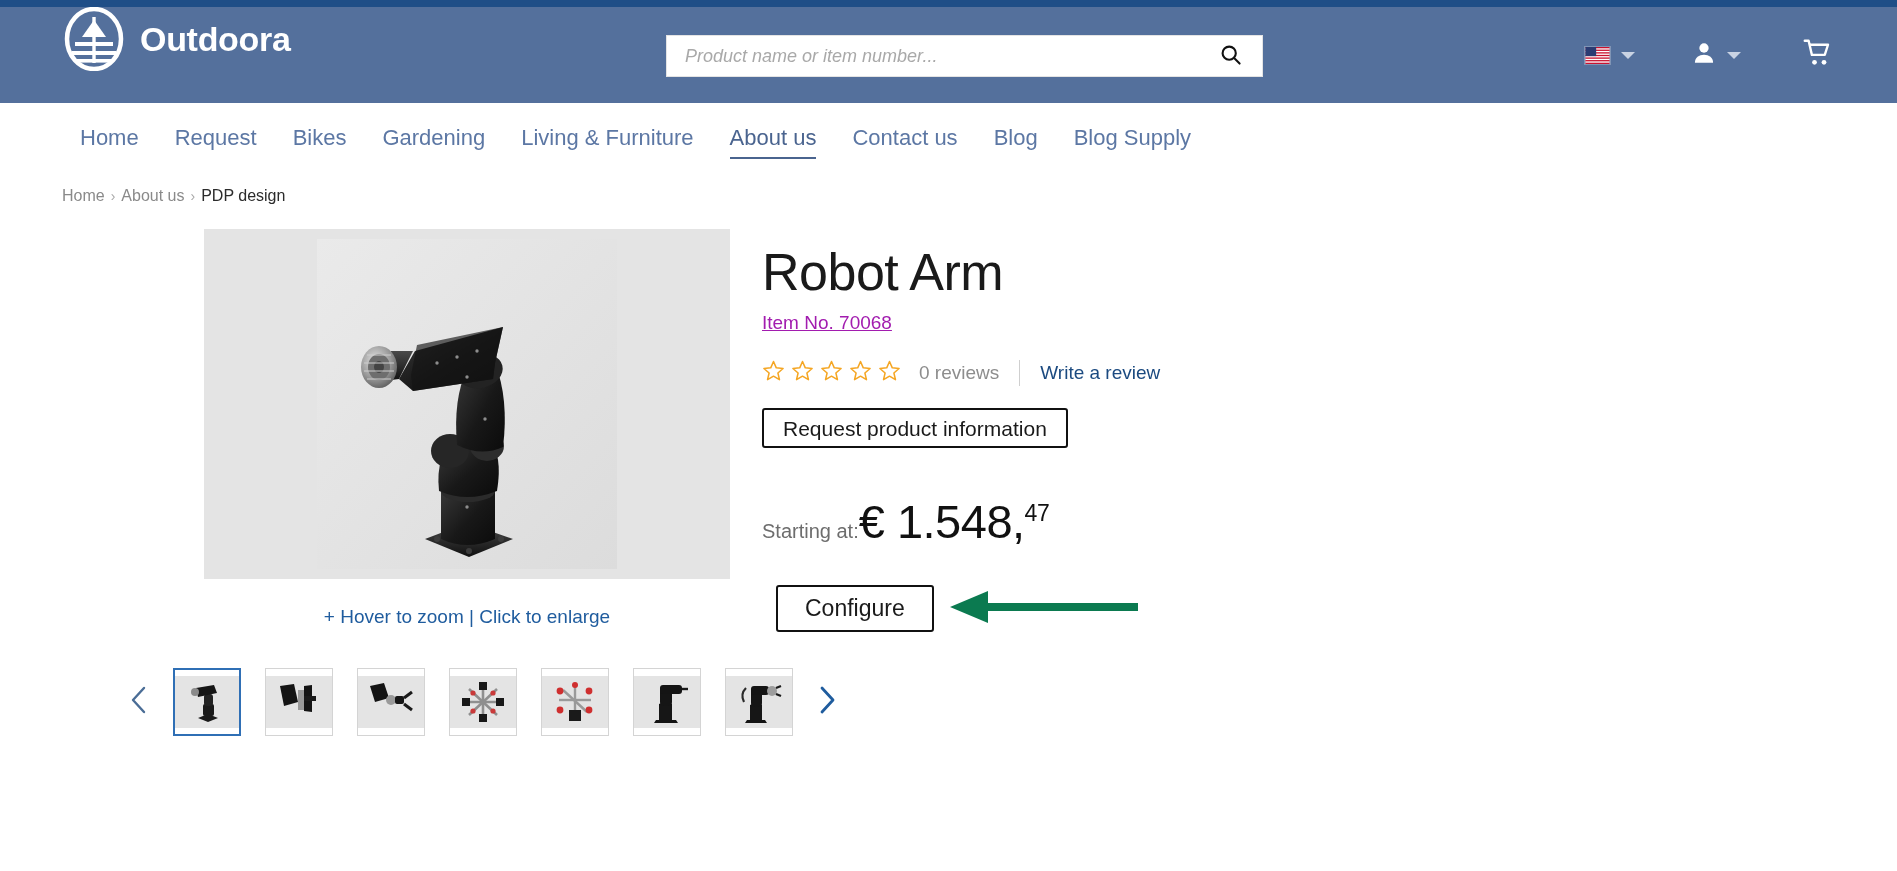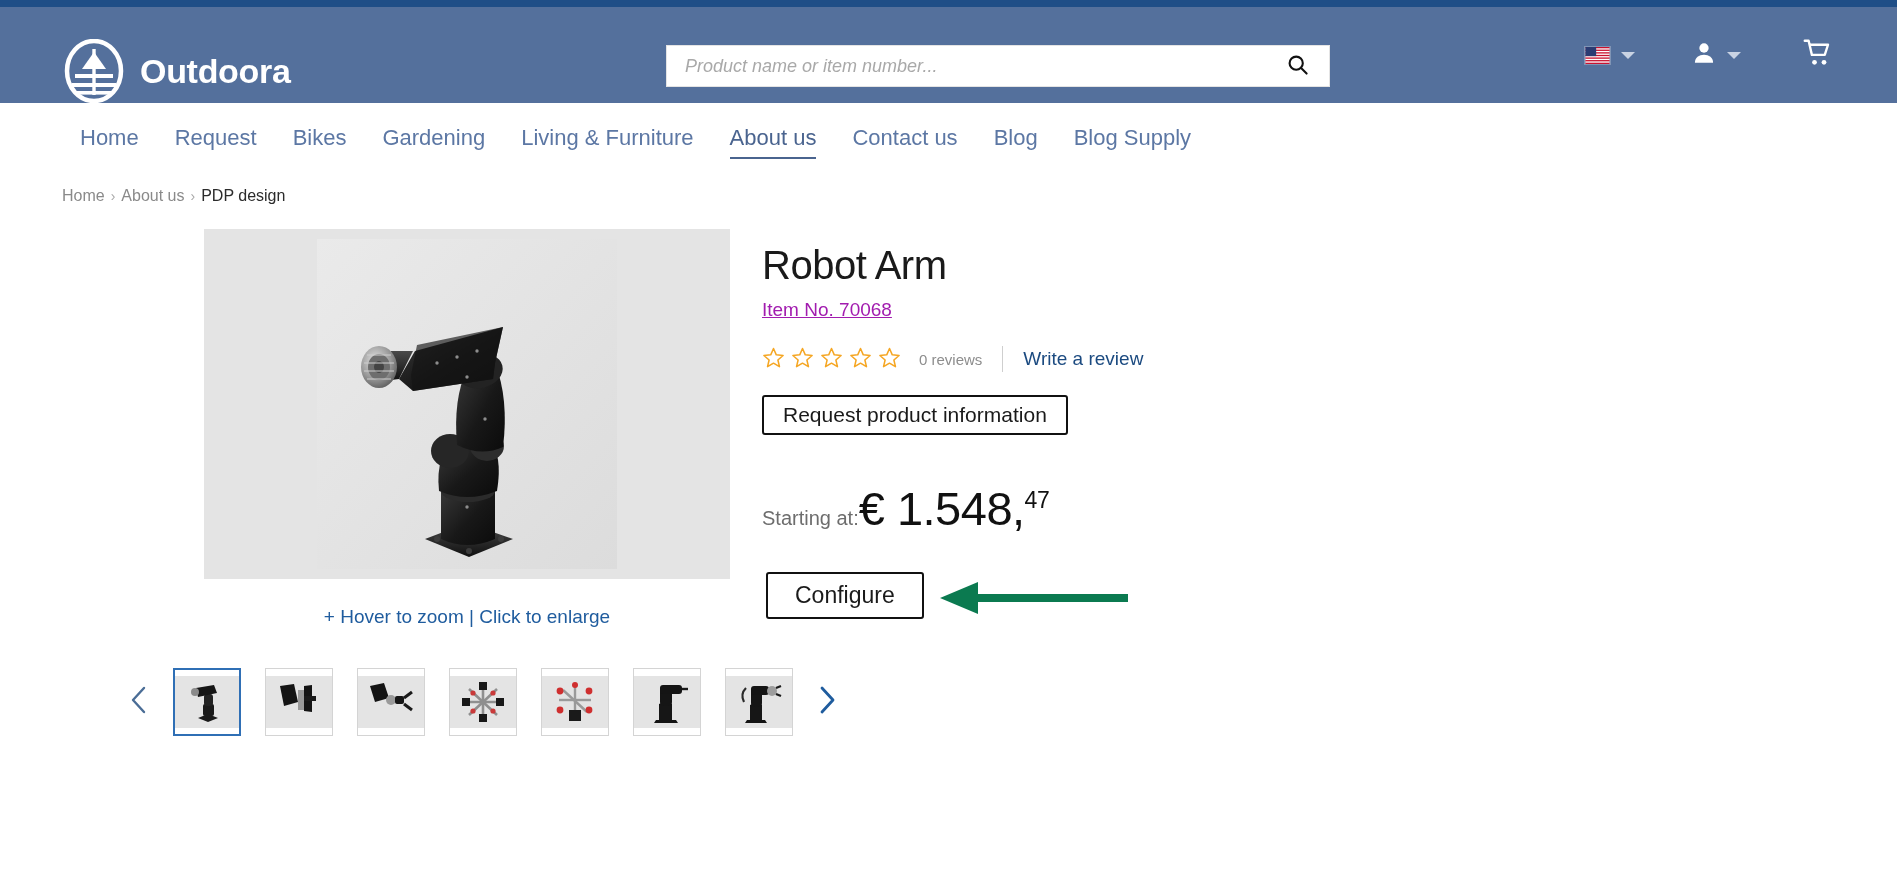--- a/index.html
+++ b/index.html
@@ -18,21 +18,21 @@
     height: 7px;
     background: #1f4e87;
     width: 100%;
   }
 
   
   .header {
     height: 96px;
     background: #54709c;
     display: flex;
-    align-items: flex-end;
+    align-items: flex-start;
     position: relative;
     width: 100%;
   }
   .brand {
     display: flex;
     align-items: center;
     gap: 14px;
     margin-left: 62px;
     cursor: pointer;
     text-decoration: none;
@@ -42,22 +42,22 @@
     color: #ffffff;
     font-size: 34px;
     font-weight: 700;
     letter-spacing: -0.3px;
     line-height: 1;
   }
 
   .search-wrap {
     position: absolute;
     left: 666px;
-    top: 38px;
-    width: 664px;
+    top: 28px;
+    width: 597px;
     height: 42px;
     background: #ffffff;
     display: flex;
     align-items: center;
     border: 1px solid #e4e4e4;
     gap: 21px;
   }
   .search-input {
     flex: 1;
     height: 100%;
@@ -210,21 +210,21 @@
     background: #e4e4e4;
     display: flex; align-items: center; justify-content: center;
   }
 
   
   .info {
     padding-top: 14px;
     margin-left: 2px;
   }
   .product-title {
-    font-size: 40px;
+    font-size: 52px;
     font-weight: 300;
     color: #1a1a1a;
     margin: 0;
     line-height: 1.12;
     letter-spacing: -0.5px;
   }
   .item-no {
     margin-top: 11px;
     font-size: 19px;
     color: #a21caf;
@@ -232,21 +232,21 @@
   }
   .rating-row {
     display: flex;
     align-items: center;
     margin-top: 25px;
     gap: 0;
   }
   .stars { display: flex; gap: 6px; cursor: pointer; }
   .reviews-count {
     margin-left: 18px;
-    font-size: 15px;
+    font-size: 19px;
     color: #8d8d8d;
   }
   .rv-divider {
     width: 1px; height: 26px;
     background: #cfcfcf;
     margin: 0 20px;
   }
   .write-review {
     font-size: 19px;
     color: #1b4a80;
@@ -284,22 +284,22 @@
     letter-spacing: -0.5px;
   }
   .price-cents {
     font-size: 23px;
     vertical-align: super;
     font-weight: 400;
   }
   .config-row {
     margin-top: 36px;
     display: flex;
-    align-items: flex-end;
-    margin-left: 4px;
+    align-items: center;
+    margin-left: 14px;
   }
   .config-btn {
     height: 47px;
     padding: 0 27px;
     border: 2px solid #111111;
     border-radius: 3px;
     background: #ffffff;
     font-size: 23px;
     color: #1a1a1a;
     cursor: pointer;

